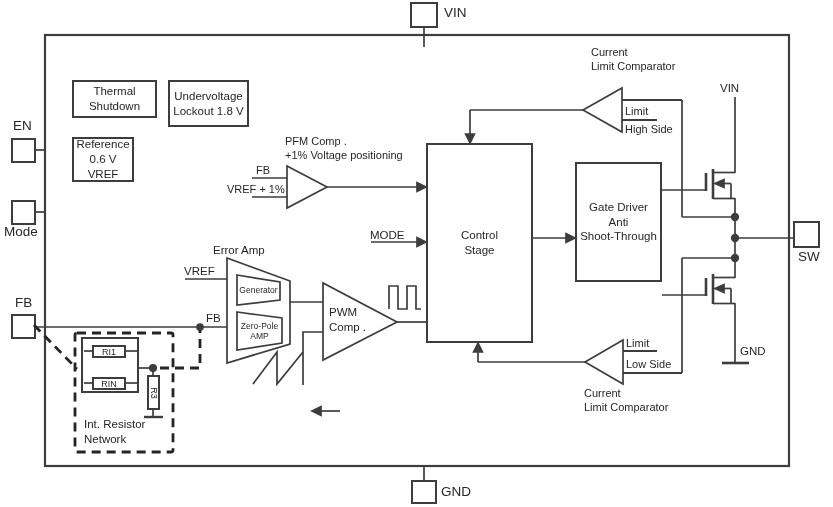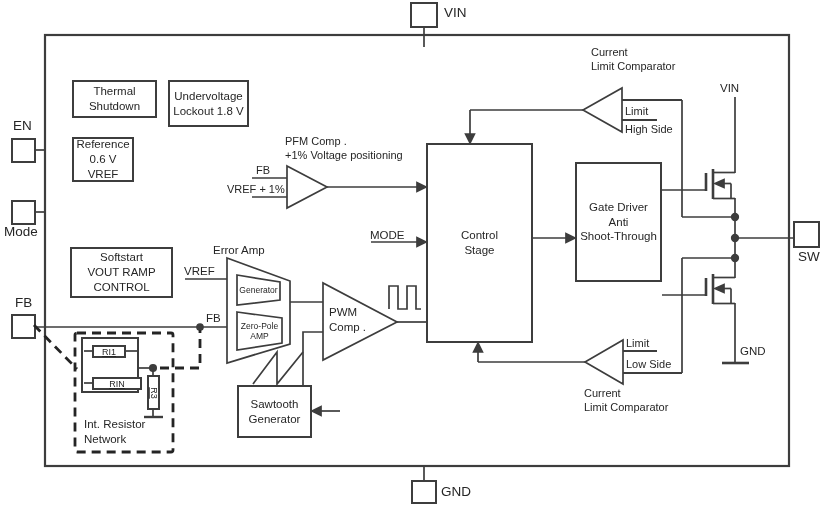--- a/index.html
+++ b/index.html
@@ -8,21 +8,21 @@
          font-family:"Liberation Sans","DejaVu Sans",sans-serif;color:var(--tx);}
   svg.layer{position:absolute;left:0;top:0;}
   .box{position:absolute;box-sizing:border-box;border:2px solid var(--ln);background:#fff;
        display:flex;align-items:center;justify-content:center;text-align:center;
        font-size:11.5px;line-height:1.3;}
   .box span, .lbl{white-space:pre-line;}
   .lbl{position:absolute;font-size:11px;line-height:1.3;}
   .lbl.md{font-size:11.5px;}
   .pin-lbl{position:absolute;font-size:13.5px;line-height:1.1;}
   .rbox{position:absolute;box-sizing:border-box;border:2px solid var(--ln);background:#fff;
-        display:flex;align-items:center;justify-content:center;font-size:9px;text-decoration:underline;}
+        display:flex;align-items:center;justify-content:center;font-size:9px;}
   .amp-lbl{position:absolute;display:flex;align-items:center;justify-content:center;
         text-align:center;font-size:8.5px;line-height:1.2;}
   .rot span{transform:rotate(90deg);display:block;}
 </style>
 </head>
 <body>
 
 <div class="stage">
 
   <svg class="layer" width="833" height="507" viewBox="0 0 833 507">
@@ -172,43 +172,34 @@
 Shutdown</span>
     </div>
   <div class="box" style="left:168px;top:80px;width:81px;height:47px">
       <span>Undervoltage
 Lockout 1.8 V</span>
     </div>
   <div class="box" style="left:72px;top:137px;width:62px;height:45px">
       <span>Reference
 0.6 V VREF</span>
     </div>
-  <div class="box" style="left:70px;top:247px;width:103px;height:51px">
-      <span>Softstart
-VOUT RAMP
-CONTROL</span>
-    </div>
   <div class="box" style="left:426px;top:143px;width:107px;height:200px">
       <span>Control
 Stage</span>
     </div>
   <div class="box" style="left:575px;top:162px;width:87px;height:120px">
       <span>Gate Driver
 Anti
 Shoot-Through</span>
     </div>
-  <div class="box" style="left:237px;top:385px;width:75px;height:53px">
-      <span>Sawtooth
-Generator</span>
-    </div>
 
   <div class="rbox" style="left:92px;top:345px;width:34px;height:13px">
       <span>RI1</span>
     </div>
-  <div class="rbox" style="left:92px;top:377px;width:50px;height:13px">
+  <div class="rbox" style="left:92px;top:377px;width:34px;height:13px">
       <span>RIN</span>
     </div>
   <div class="rbox rot" style="left:147px;top:375px;width:13px;height:35px">
       <span>R3</span>
     </div>
   <div class="lbl md" style="left:84px;top:417px">Int. Resistor
 Network</div>
 
   <div class="pin-lbl" style="left:444px;top:6px">VIN</div>
   <div class="pin-lbl" style="left:441px;top:485px">GND</div>

